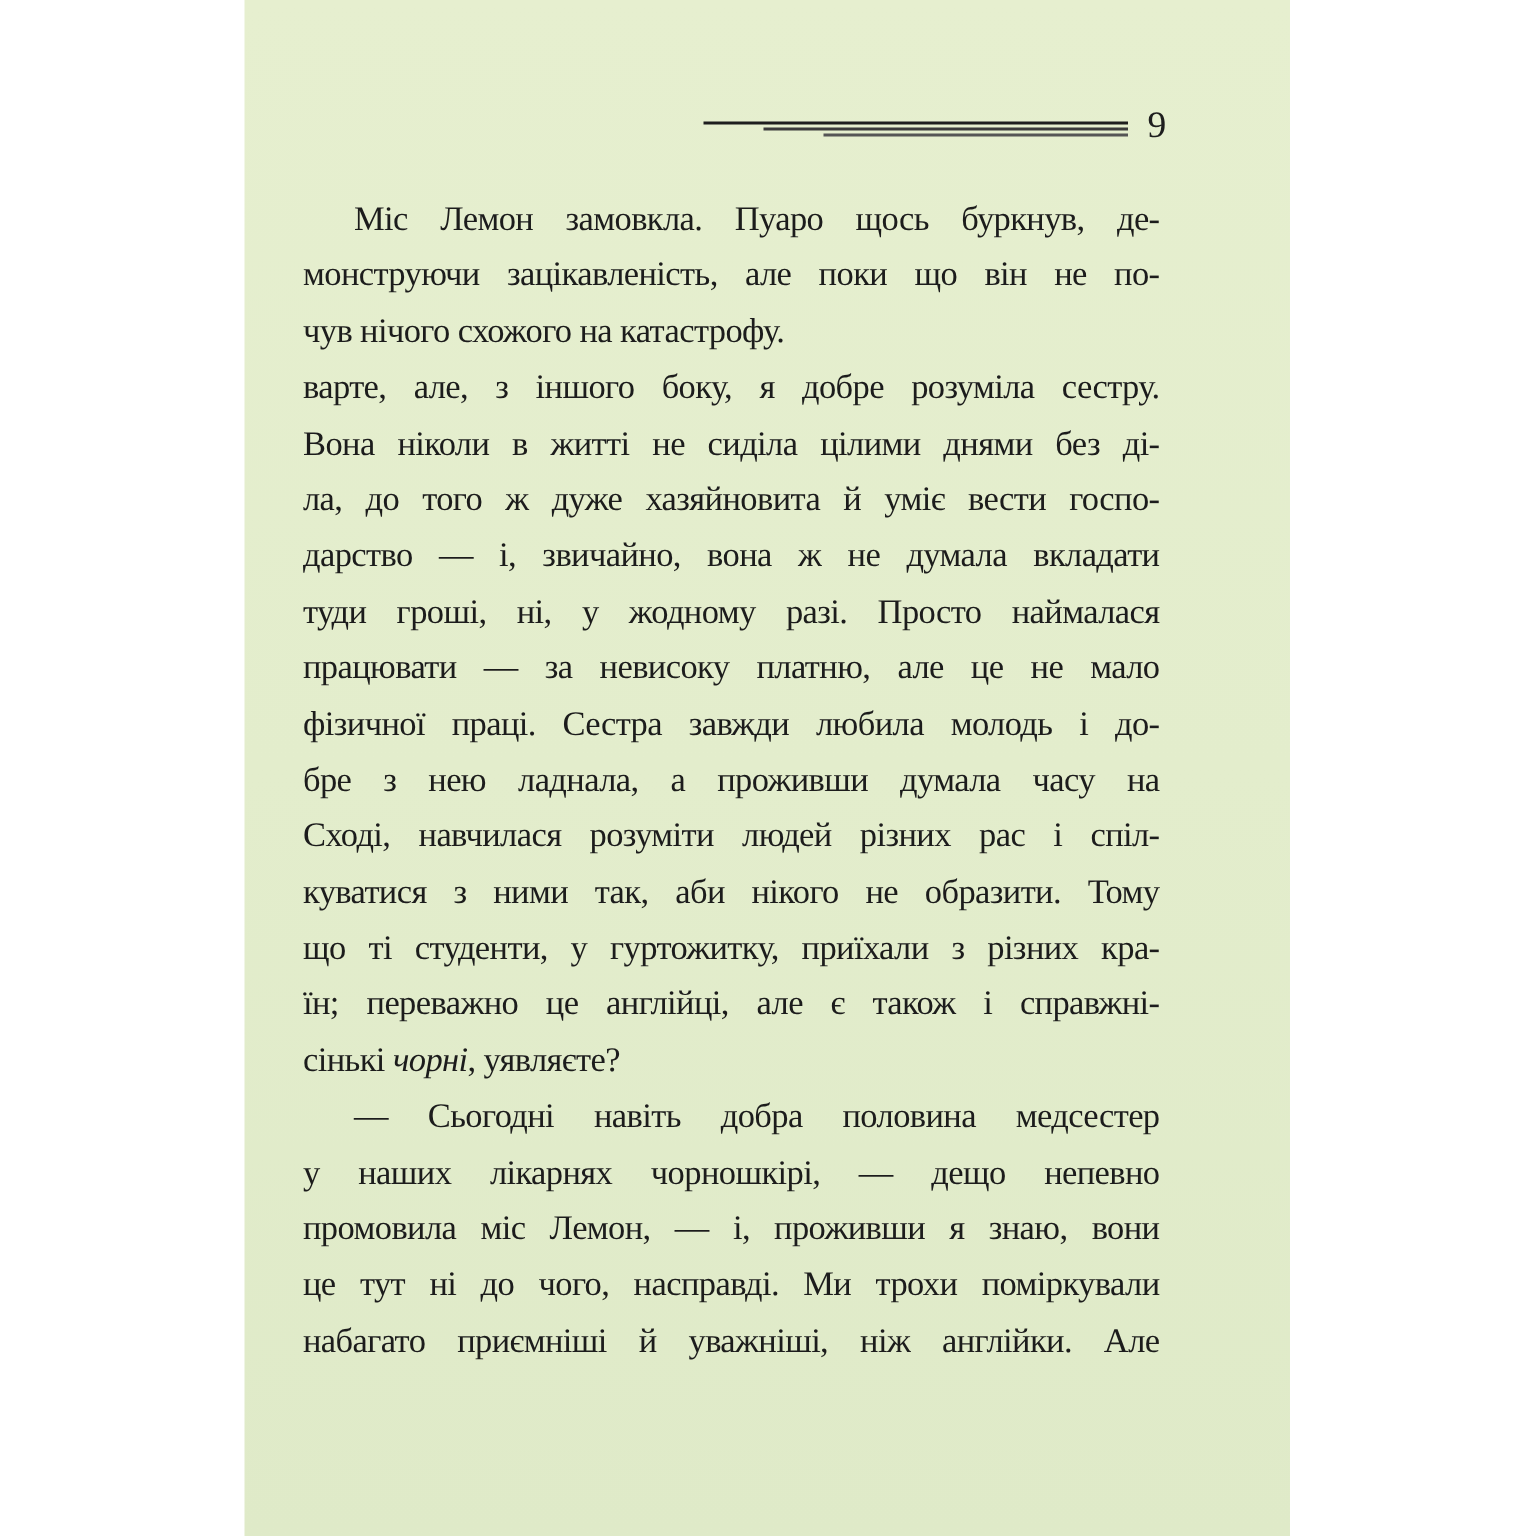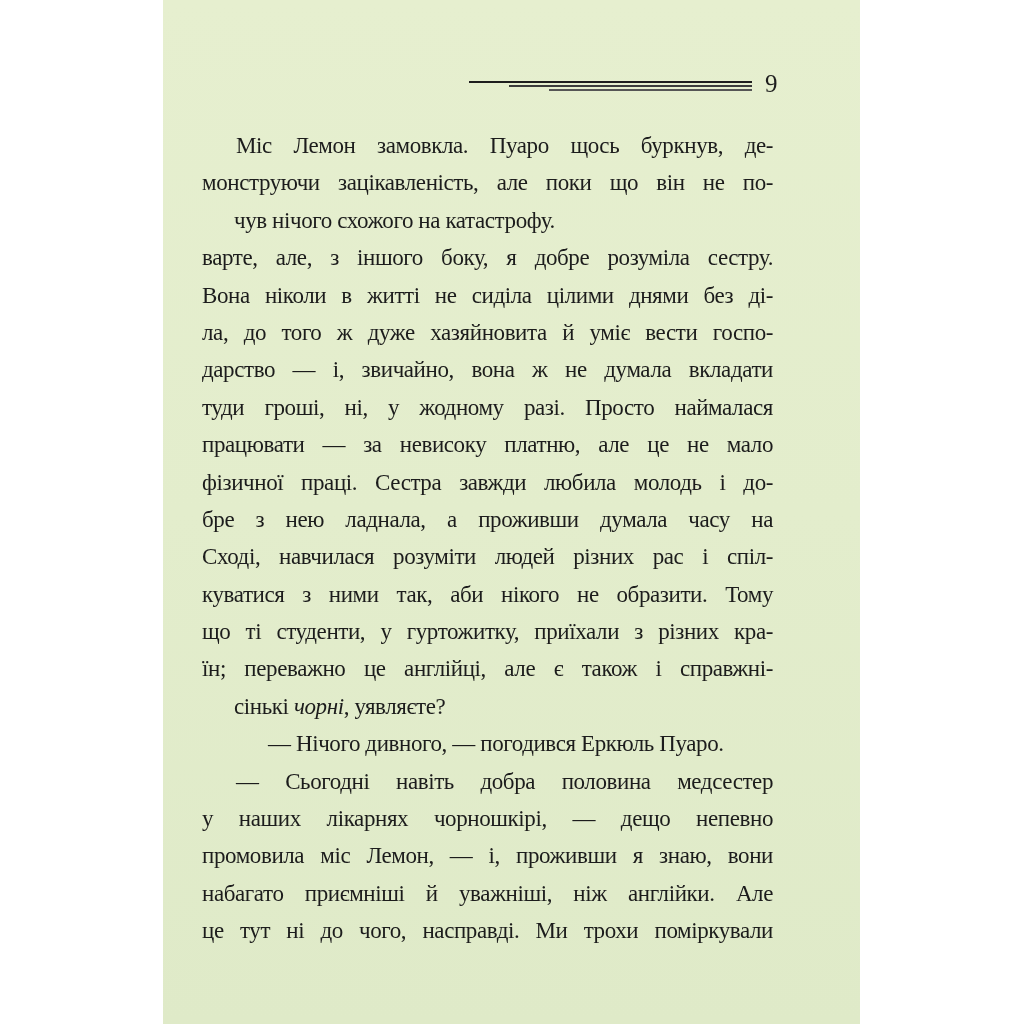--- a/index.html
+++ b/index.html
@@ -58,21 +58,20 @@
       display: block;
       white-space: nowrap;
       text-align: justify;
       text-align-last: justify;
       height: 37.4px;
       overflow: visible;
       font-family: Liberation Serif, serif;
     }
     .line.last {
       text-align-last: left;
-      margin-left: 32px;
     }
     .line.indent {
       padding-left: 34px;
     }
     em { font-style: italic; }
   </style>
 </head>
 <body>
 
 <div class="page">
@@ -94,22 +93,21 @@
     <span class="line">дарство — і, звичайно, вона ж не думала вкладати</span>
     <span class="line">туди гроші, ні, у жодному разі. Просто наймалася</span>
     <span class="line">працювати — за невисоку платню, але це не мало</span>
     <span class="line">фізичної праці. Сестра завжди любила молодь і до-</span>
     <span class="line">бре з нею ладнала, а проживши думала часу на</span>
     <span class="line">Сході, навчилася розуміти людей різних рас і спіл-</span>
     <span class="line">куватися з ними так, аби нікого не образити. Тому</span>
     <span class="line">що ті студенти, у гуртожитку, приїхали з різних кра-</span>
     <span class="line">їн; переважно це англійці, але є також і справжні-</span>
     <span class="line last"><span>сінькі </span><em>чорні</em><span>, уявляєте?</span></span>
-    <span class="line indent last">— Нічого дивного, — погодився Еркюль Пуаро.</span>
     <span class="line indent">— Сьогодні навіть добра половина медсестер</span>
     <span class="line">у наших лікарнях чорношкірі, — дещо непевно</span>
     <span class="line">промовила міс Лемон, — і, проживши я знаю, вони</span>
+    <span class="line">це тут ні до чого, насправді. Ми трохи поміркували</span>
     <span class="line">набагато приємніші й уважніші, ніж англійки. Але</span>
-    <span class="line">це тут ні до чого, насправді. Ми трохи поміркували</span>
 
   </div>
 
 </div>
 
 </body></html>

